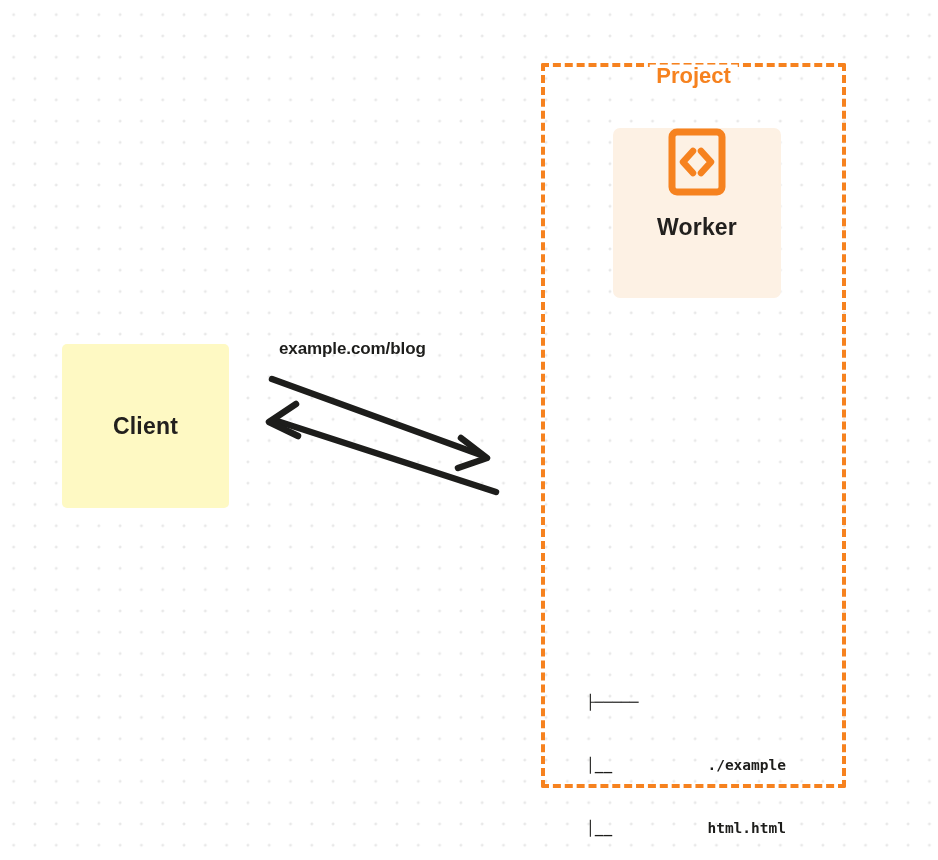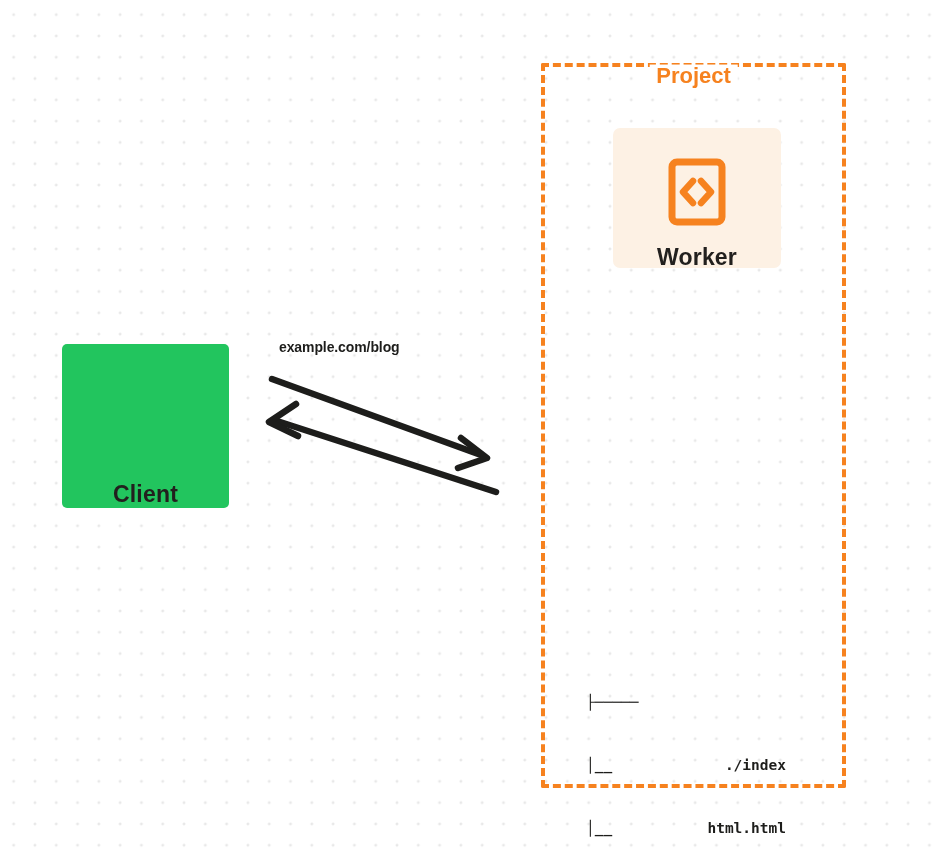--- a/index.html
+++ b/index.html
@@ -24,39 +24,39 @@
     inset: 0;
   }
 
   
   .client-node {
     position: absolute;
     left: 62px;
     top: 344px;
     width: 167px;
     height: 164px;
-    background: #22c55e;
+    background: #fef9c3;
     border-radius: 5px;
     display: flex;
-    align-items: flex-end;
+    align-items: center;
     justify-content: center;
   }
   .client-label {
     font-size: 23px;
     font-weight: bold;
     color: #22201e;
     letter-spacing: 0.2px;
   }
 
   
   .conn-label {
     position: absolute;
     left: 279px;
     top: 339px;
-    font-size: 14px;
+    font-size: 17px;
     font-weight: bold;
     color: #1d1d1b;
     letter-spacing: -0.1px;
     white-space: nowrap;
   }
 
   
   .arrows {
     position: absolute;
     left: 0;
@@ -97,22 +97,21 @@
     width: 168px;
     background: #fdf1e4;
     border-radius: 7px;
     display: flex;
     flex-direction: column;
     align-items: center;
   }
   .card-worker {
     left: 613px;
     top: 128px;
-    height: 140px;
-    padding-top: 30px;
+    height: 170px;
   }
   .card-assets {
     left: 609px;
     top: 482px;
     height: 163px;
     padding-top: 30px;
   }
   .card-icon {
     display: block;
   }
@@ -187,21 +186,21 @@
         <polyline points="33,23 43,34 33,45" fill="none" stroke="#f6821f" stroke-width="6.5" stroke-linecap="round" stroke-linejoin="round"></polyline>
       </svg>
     </span>
     <span class="card-label">Worker</span>
   </div>
 
 
   <div class="file-tree">
     <div class="tree-row">
       <span class="tree-prefix">├─────</span>
-      <span class="tree-name">./index</span>
+      <span class="tree-name">./example</span>
     </div>
     <div class="tree-row">
       <span class="tree-prefix">│__</span>
       <span class="tree-name">html.html</span>
     </div>
     <div class="tree-row">
       <span class="tree-prefix">│__</span>
       
     </div>
     

